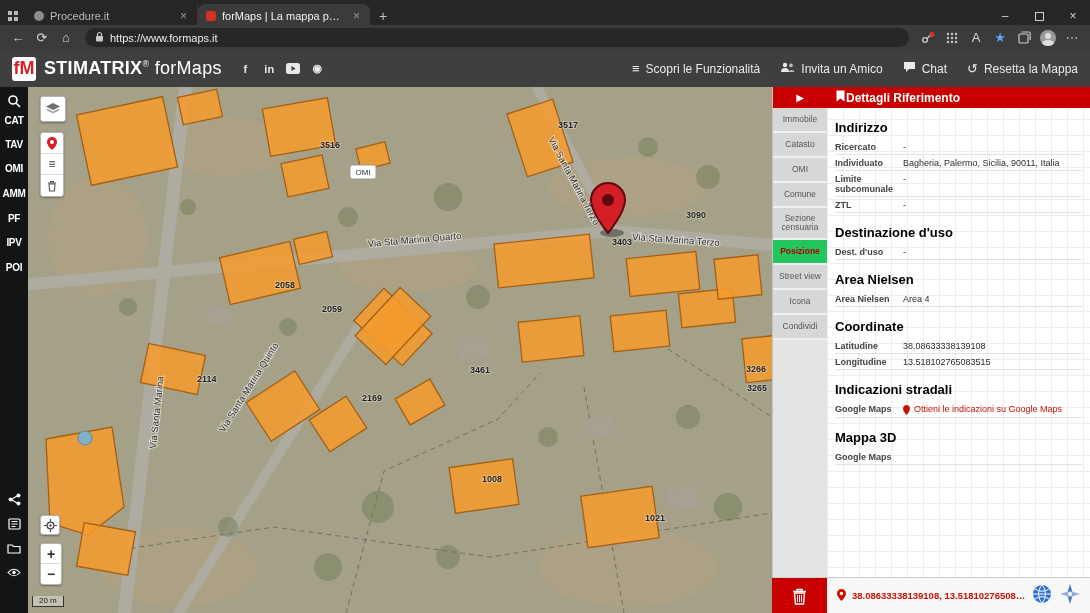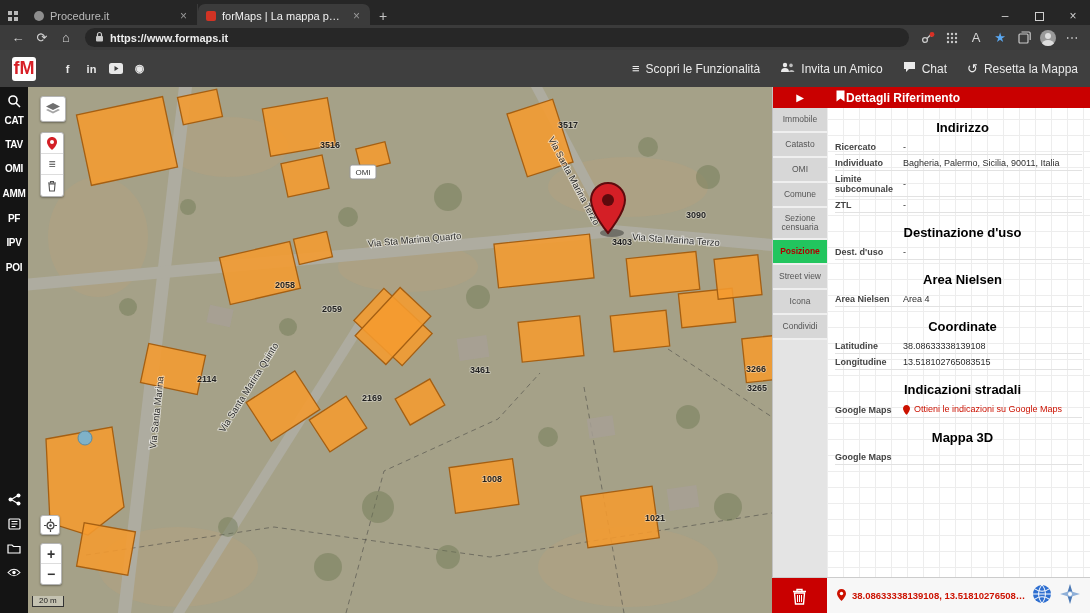--- a/index.html
+++ b/index.html
@@ -17,21 +17,21 @@
   .fav-red { background:#d23324; }
   .tab-close { font-size:12px; color:#9a9a9a; padding:0 2px; }
   .newtab { width:26px; text-align:center; font-size:14px; color:#c3c3c3; }
   .wincontrols { margin-left:auto; display:flex; height:25px; }
   .winbtn { width:34px; display:flex; align-items:center; justify-content:center; font-size:12px; color:#cfcfcf; }
   .maxbox { width:9px; height:9px; border:1px solid #cfcfcf; display:inline-block; }
 
   .toolbar { position:absolute; top:25px; left:0; right:0; height:25px; background:#3b3b3b; display:flex; align-items:center; gap:2px; padding:0 7px; color:#d4d4d4; }
   .tbicon { width:22px; height:21px; display:flex; align-items:center; justify-content:center; font-size:13px; border-radius:4px; flex:none; }
   .urlbar { flex:1; height:19px; margin:0 6px; background:#272727; border-radius:10px; display:flex; align-items:center; gap:6px; padding:0 10px; font-size:11px; color:#ececec; min-width:0; }
-  .url-text { overflow:hidden; white-space:nowrap; text-overflow:ellipsis;font-weight:bold; }
+  .url-text { overflow:hidden; white-space:nowrap; text-overflow:ellipsis; }
   .star-blue { color:#5aa7f0; }
   .avatar { width:16px; height:16px; border-radius:50%; background:#9a9a9a; overflow:hidden; position:relative; flex:none; }
   .avatar::before { content:""; position:absolute; left:5px; top:3px; width:6px; height:6px; border-radius:50%; background:#dedede; }
   .avatar::after { content:""; position:absolute; left:2px; top:10px; width:12px; height:8px; border-radius:50%; background:#dedede; }
 
   
   .appheader { position:absolute; top:50px; left:0; right:0; height:37px; background:#3f3f3f; display:flex; align-items:center; padding:0 12px; color:#fff; }
   .fm-logo { width:24px; height:24px; background:#fff; border-radius:3px; color:#d71f26; font-weight:bold; font-size:18px; display:flex; align-items:center; justify-content:center; margin-right:8px; }
   .brand { font-size:18px; letter-spacing:.3px; }
   .brand b { font-weight:bold; }
@@ -70,22 +70,22 @@
   .collapse-btn { height:21px; background:#c90000; color:#fff; display:flex; align-items:center; justify-content:center; font-size:10px; }
   .vtab { height:25px; display:flex; align-items:center; justify-content:center; text-align:center; font-size:8.5px; line-height:1.1; color:#555; background:#d7d7d7; border-bottom:2px solid #efefef; padding:0 2px; }
   .vtab.tall { height:32px; }
   .vtab.active { background:#22c55e; color:#b00000; font-weight:bold; }
 
   
   .panel { position:absolute; top:87px; left:827px; right:0; bottom:36px; background-color:#fff;
            background-image:linear-gradient(#ededed 1px, transparent 1px), linear-gradient(90deg, #ededed 1px, transparent 1px);
            background-size:16px 16px; overflow:hidden; }
   .panel-header { height:21px; background:#c90000; color:#fff; display:flex; align-items:center; gap:1px; padding:0 9px; font-size:12px; font-weight:bold; }
-  .sec-title { font-size:13px; font-weight:bold; color:#000; margin:12px 0 4px 8px;text-align:center; }
-  .prow { display:flex; align-items:center; margin:0 8px; padding:3px 0 2px; border-bottom:1px solid #e2e2e2; font-size:9px; }
+  .sec-title { font-size:13px; font-weight:bold; color:#000; margin:12px 0 4px 8px; }
+  .prow { display:flex; align-items:flex-start; margin:0 8px; padding:3px 0 2px; border-bottom:1px solid #e2e2e2; font-size:9px; }
   .prow .lab { width:68px; flex:none; font-weight:bold; color:#444; padding-right:4px; }
   .prow .val { color:#2d2d2d; }
   .prow .val.link { color:#cc1100; display:flex; gap:4px; align-items:flex-start; }
 
   
   .footer { position:absolute; left:772px; right:0; bottom:0; height:36px; display:flex; background:#f7f7f7; border-top:1px solid #ccc; }
   .trash-btn { width:55px; height:36px; background:#c90000; display:flex; align-items:center; justify-content:center; flex:none; }
   .foot-content { flex:1; display:flex; align-items:center; gap:6px; padding:0 10px; min-width:0; }
   .foot-coords { color:#cc1100; font-size:9.5px; font-weight:bold; white-space:nowrap; overflow:hidden; text-overflow:ellipsis; }
   .foot-icons { margin-left:auto; display:flex; gap:8px; align-items:center; }
@@ -167,20 +167,21 @@
         </svg>
   </span>
   <span class="tbicon">
         <span class="avatar"></span>
       </span>
   <span class="tbicon">⋯</span>
 </div>
 
 <div class="appheader">
   <span class="fm-logo">fM</span>
+  <span class="brand"><b>STIMATRIX</b><sup>®</sup> <span>forMaps</span></span>
   <span class="socials">
     <span class="soc">f</span>
     <span class="soc">in</span>
     <span class="soc">
       <svg width="14" height="11" viewBox="0 0 14 11">
             <rect x="0" y="0" width="14" height="11" rx="2.5" fill="#e8e8e8"></rect>
             <path d="M5.5 3 L9.5 5.5 L5.5 8 Z" fill="#3f3f3f"></path>
           </svg>
     </span>
     <span class="soc">◉</span>

